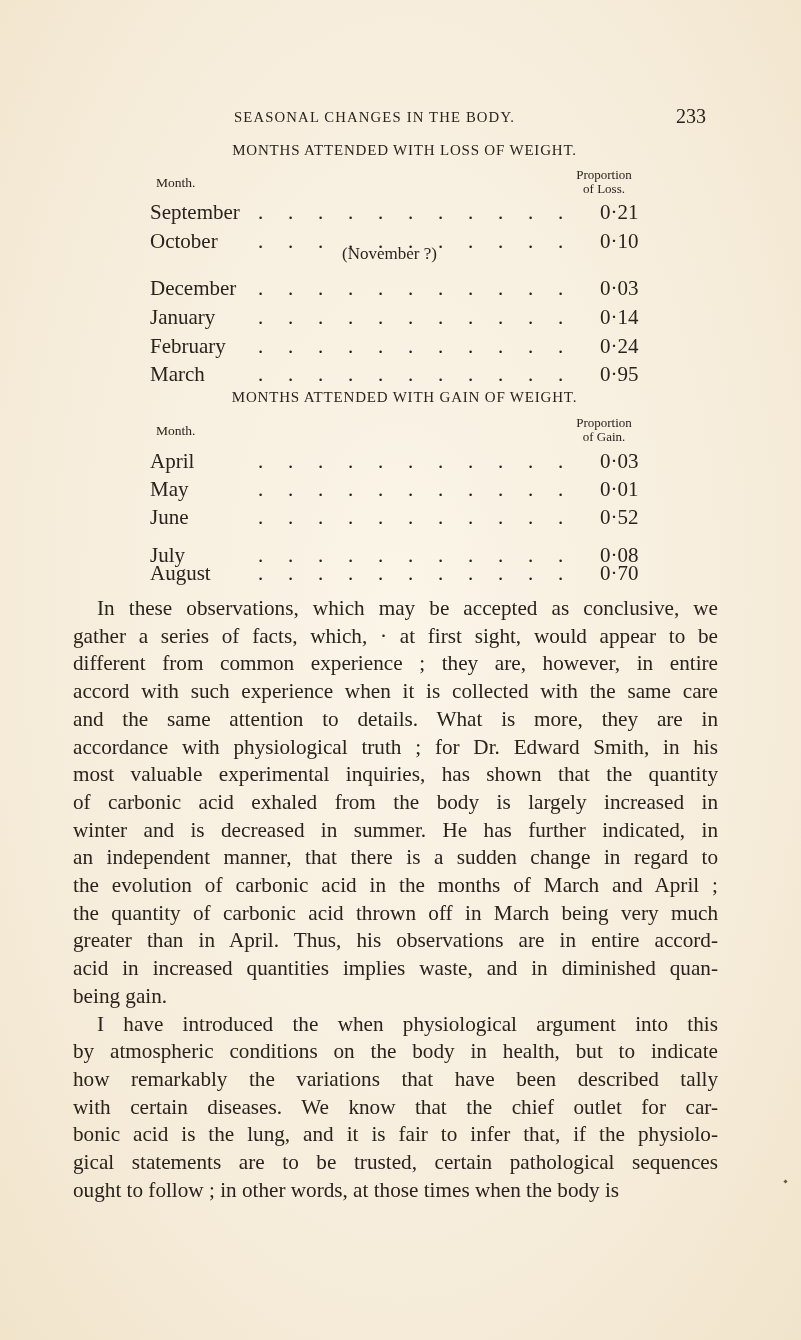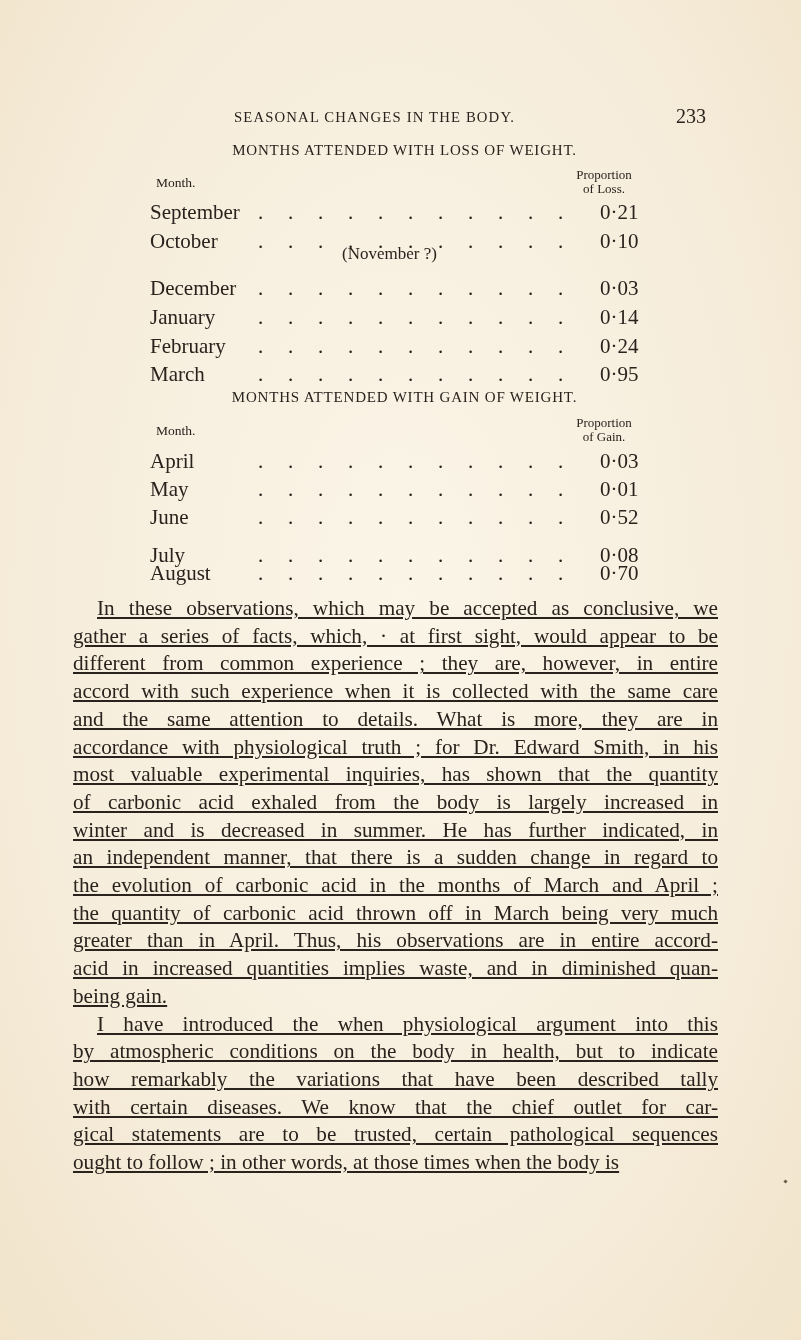--- a/index.html
+++ b/index.html
@@ -37,21 +37,21 @@
     position: absolute; top: 0; left: 0; width: 420px; height: 28px;
   }
   .row .dots span { position: absolute; top: 0; }
   .row .v { position: absolute; left: 450px; top: 0; }
   .note { position: absolute; left: 342px; font-size: 17px; }
   .body-text {
     position: absolute; left: 73px; top: 595px; width: 645px;
     font-size: 21.2px; line-height: 27.7px; text-align: justify;
   }
   .body-text p { margin: 0; }
-  .body-text p.ind { text-indent: 24px; text-decoration: underline; }
+  .body-text p.ind { text-indent: 24px; }
   .body-text .line { display: block; text-align: justify; text-align-last: justify; white-space: nowrap; }
   .body-text .line.last { text-align-last: left; }
   .speck { position: absolute; left: 784px; top: 1180px; width: 3px; height: 3px; background: #6b5a46; transform: rotate(45deg); }
 </style>
 </head>
 <body>
 
 <div class="running-head">
   <span class="running-title">SEASONAL CHANGES IN THE BODY.</span>
   <span class="page-number">233</span>
@@ -283,18 +283,19 @@
       <span class="line">the quantity of carbonic acid thrown off in March being very much</span>
       <span class="line">greater than in April. Thus, his observations are in entire accord-</span>
       <span class="line">acid in increased quantities implies waste, and in diminished quan-</span>
       <span class="line last">being gain.</span>
     </p>
   <p class="ind" id="para2" style="text-indent: 0px;">
       <span class="line" style="margin-left: 24px;">I have introduced the when physiological argument into this</span>
       <span class="line">by atmospheric conditions on the body in health, but to indicate</span>
       <span class="line">how remarkably the variations that have been described tally</span>
       <span class="line">with certain diseases. We know that the chief outlet for car-</span>
+      <span class="line">bonic acid is the lung, and it is fair to infer that, if the physiolo-</span>
       <span class="line">gical statements are to be trusted, certain pathological sequences</span>
       <span class="line last">ought to follow ; in other words, at those times when the body is</span>
     </p>
 </div>
 
 <div class="speck"></div>
 
 </body></html>

